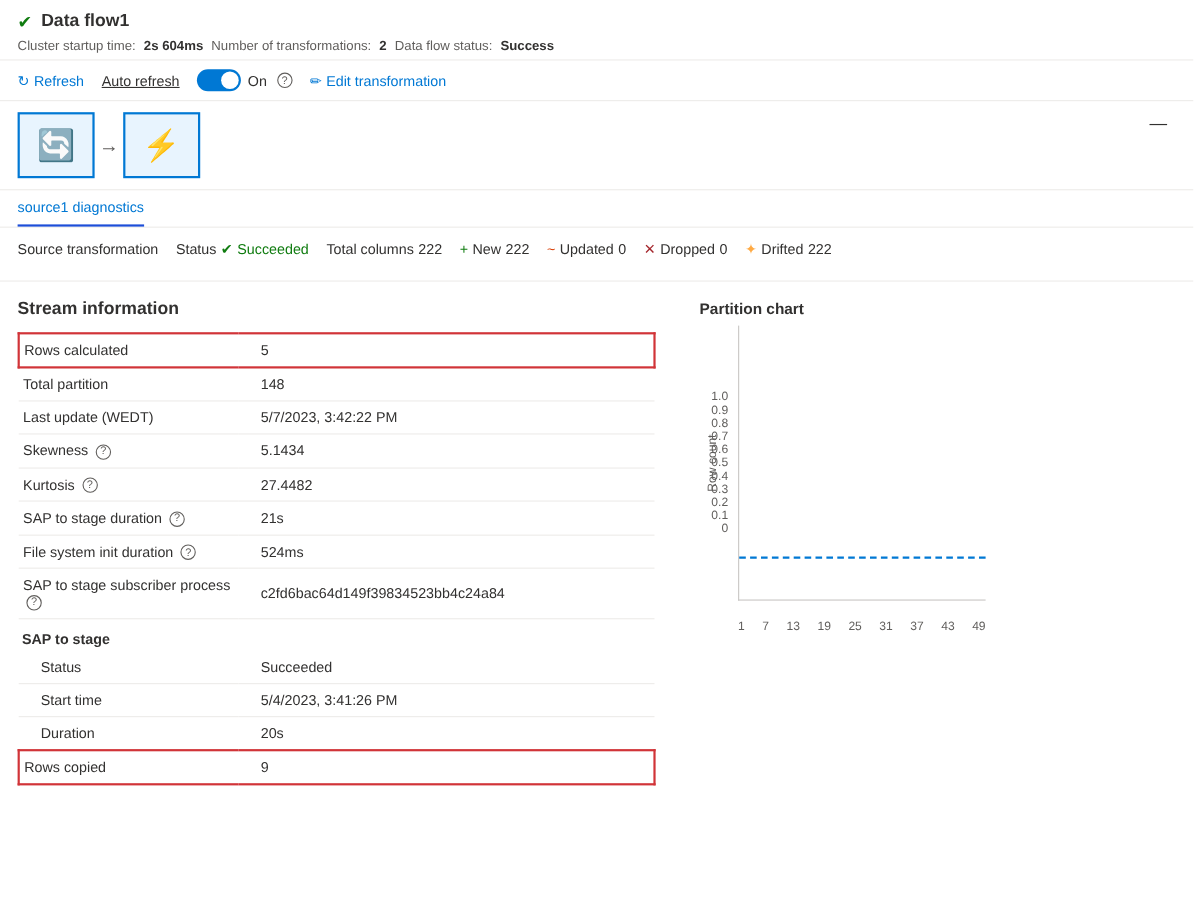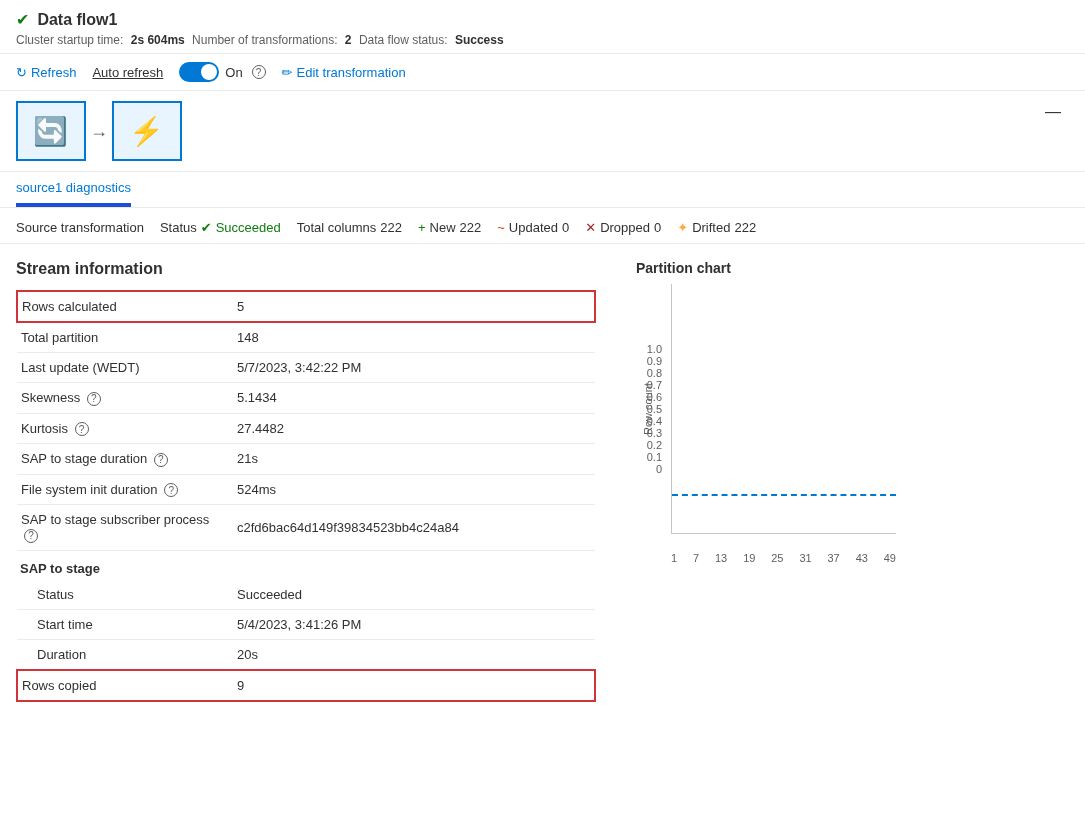--- a/index.html
+++ b/index.html
@@ -23,23 +23,23 @@
     .info-icon { color: #605e5c; font-size: 12px; cursor: pointer; }
     .edit-btn { display: flex; align-items: center; gap: 4px; cursor: pointer; color: #0078d4; font-size: 13px; border: none; background: none; }
 
     .diagram-area { padding: 10px 16px; border-bottom: 1px solid #edebe9; display: flex; align-items: center; gap: 0; min-height: 80px; }
     .node-box { width: 70px; height: 60px; border: 2px solid #0078d4; background: #e8f4fe; display: flex; align-items: center; justify-content: center; position: relative; }
     .node-icon { font-size: 28px; }
     .arrow-connector { display: flex; align-items: center; color: #605e5c; font-size: 18px; margin: 0 4px; }
     .minimize-btn { margin-left: auto; font-size: 16px; cursor: pointer; color: #323130; align-self: flex-start; padding: 2px 8px; }
 
     .tab-section { padding: 0 16px; border-bottom: 1px solid #edebe9; }
-    .tab-item { display: inline-block; padding: 8px 0; font-size: 13px; color: #0078d4; border-bottom: 4px solid #1d4ed8; cursor: pointer; }
-
-    .status-bar { display: flex; align-items: flex-end; gap: 16px; padding: 12px 16px 8px; border-bottom: 1px solid #edebe9; flex-wrap: wrap; }
+    .tab-item { display: inline-block; padding: 8px 0; font-size: 13px; color: #0078d4; border-bottom: 2px solid #1d4ed8; cursor: pointer; }
+
+    .status-bar { display: flex; align-items: flex-end; gap: 16px; padding: 12px 16px 21px; border-bottom: 1px solid #edebe9; flex-wrap: wrap; }
     .status-item { display: flex; align-items: center; gap: 4px; font-size: 13px; }
     .status-label { color: #323130; }
     .status-value { color: #323130; }
     .status-succeeded { color: #107c10; font-weight: 500; }
     .check-icon { color: #107c10; }
     .plus-icon { color: #107c10; }
     .tilde-icon { color: #d83b01; }
     .x-icon { color: #a4262c; }
     .star-icon { color: #ffaa44; }
 

